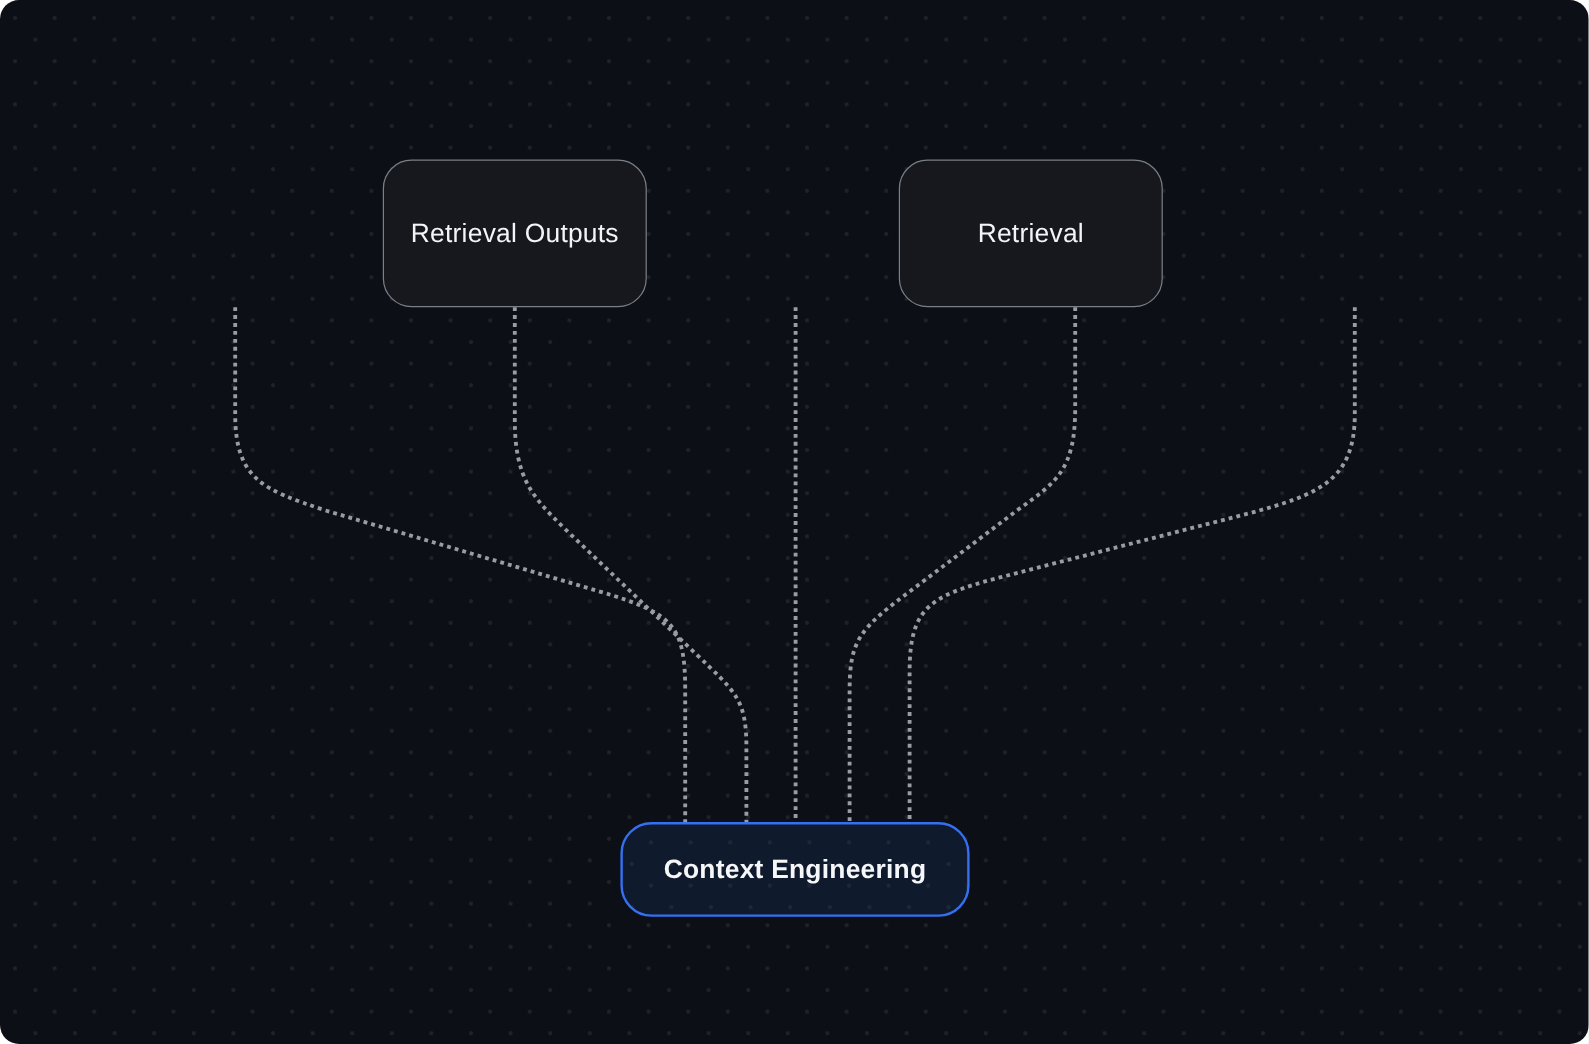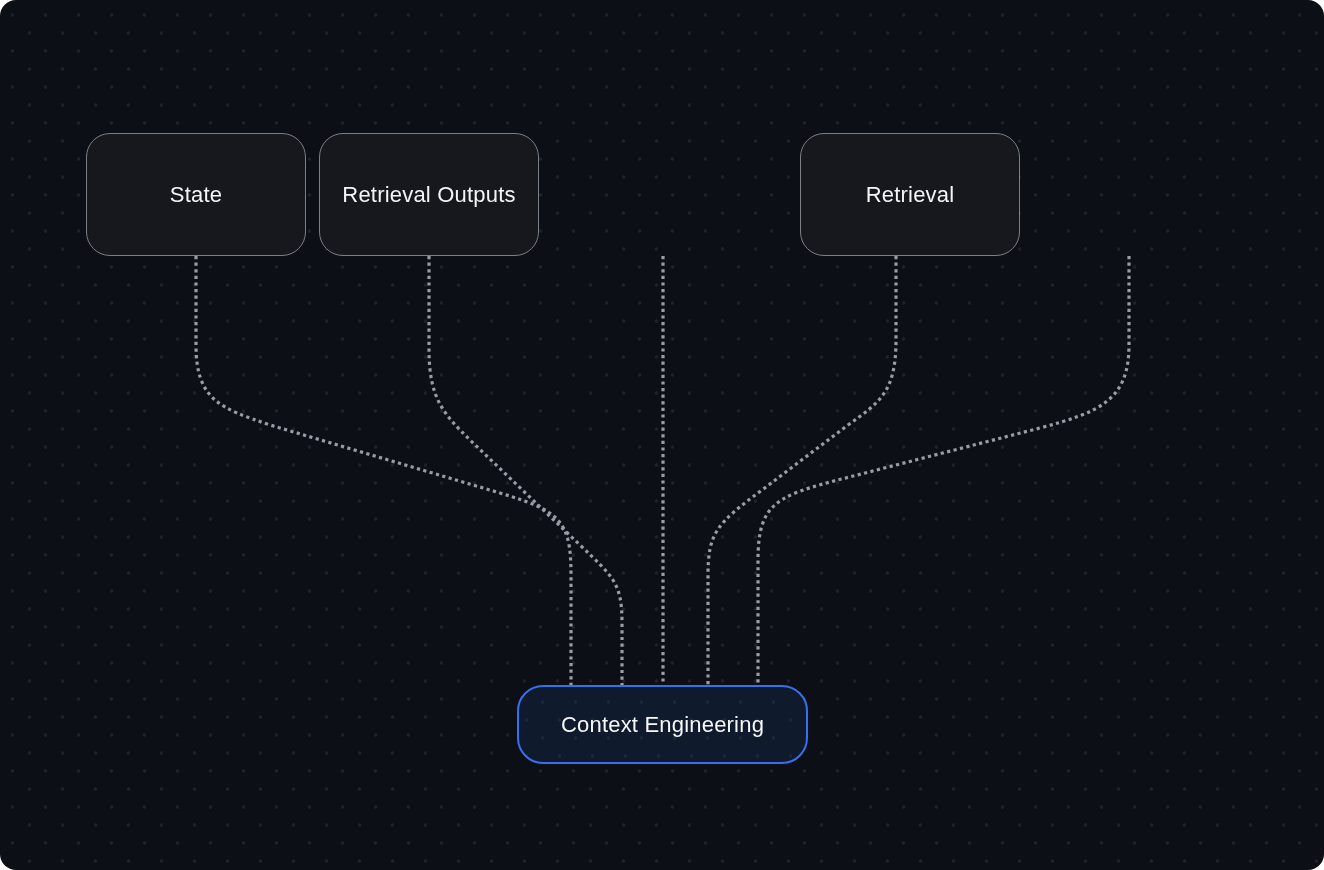--- a/index.html
+++ b/index.html
@@ -61,44 +61,42 @@
     background-size: 33px 36px, 33px 36px;
     background-position: -504px 15px, -488px 33px;
     border: 2.5px solid #3570f2;
     border-radius: 26px;
     display: flex;
     align-items: center;
     justify-content: center;
     color: #f6f7f8;
     font-size: 22px;
     letter-spacing: 0.2px;
+    font-weight: bold;
   }
 </style>
 </head>
 <body>
 
 <div class="stage">
 
   <svg class="connector-layer" viewBox="0 0 1324 870">
     <g fill="none" stroke="#989da5" stroke-width="3.2" stroke-dasharray="3.2 3.4" stroke-linecap="butt">
       <path d="M 196 256 L 196 345 C 196 400 220 408 270 425 L 500 493 C 560 511 571 520 571 575 L 571 685"></path>
       <path d="M 429 256 L 429 350 C 429 400 445 415 470 440 L 580 545 C 612 576 622 582 622 622 L 622 685"></path>
       <path d="M 663 256 L 663 685"></path>
       <path d="M 896 256 L 896 340 C 896 392 880 402 848 425 L 762 490 C 716 524 708 533 708 576 L 708 685"></path>
       <path d="M 1129 256 L 1129 345 C 1129 400 1100 412 1040 428 L 830 482 C 775 497 758 506 758 560 L 758 685"></path>
     </g>
   </svg>
 
-  <div class="node" style="left:86px">
-    <span class="node-label">State</span>
-  </div>
   <div class="node" style="left:319px">
     <span class="node-label">Retrieval Outputs</span>
   </div>
-  <div class="node" style="left:800px">
+  <div class="node" style="left:749px">
     <span class="node-label">Retrieval</span>
   </div>
 
   <div class="target-node">
     <span class="node-label">Context Engineering</span>
   </div>
 
 </div>
 
 </body></html>

